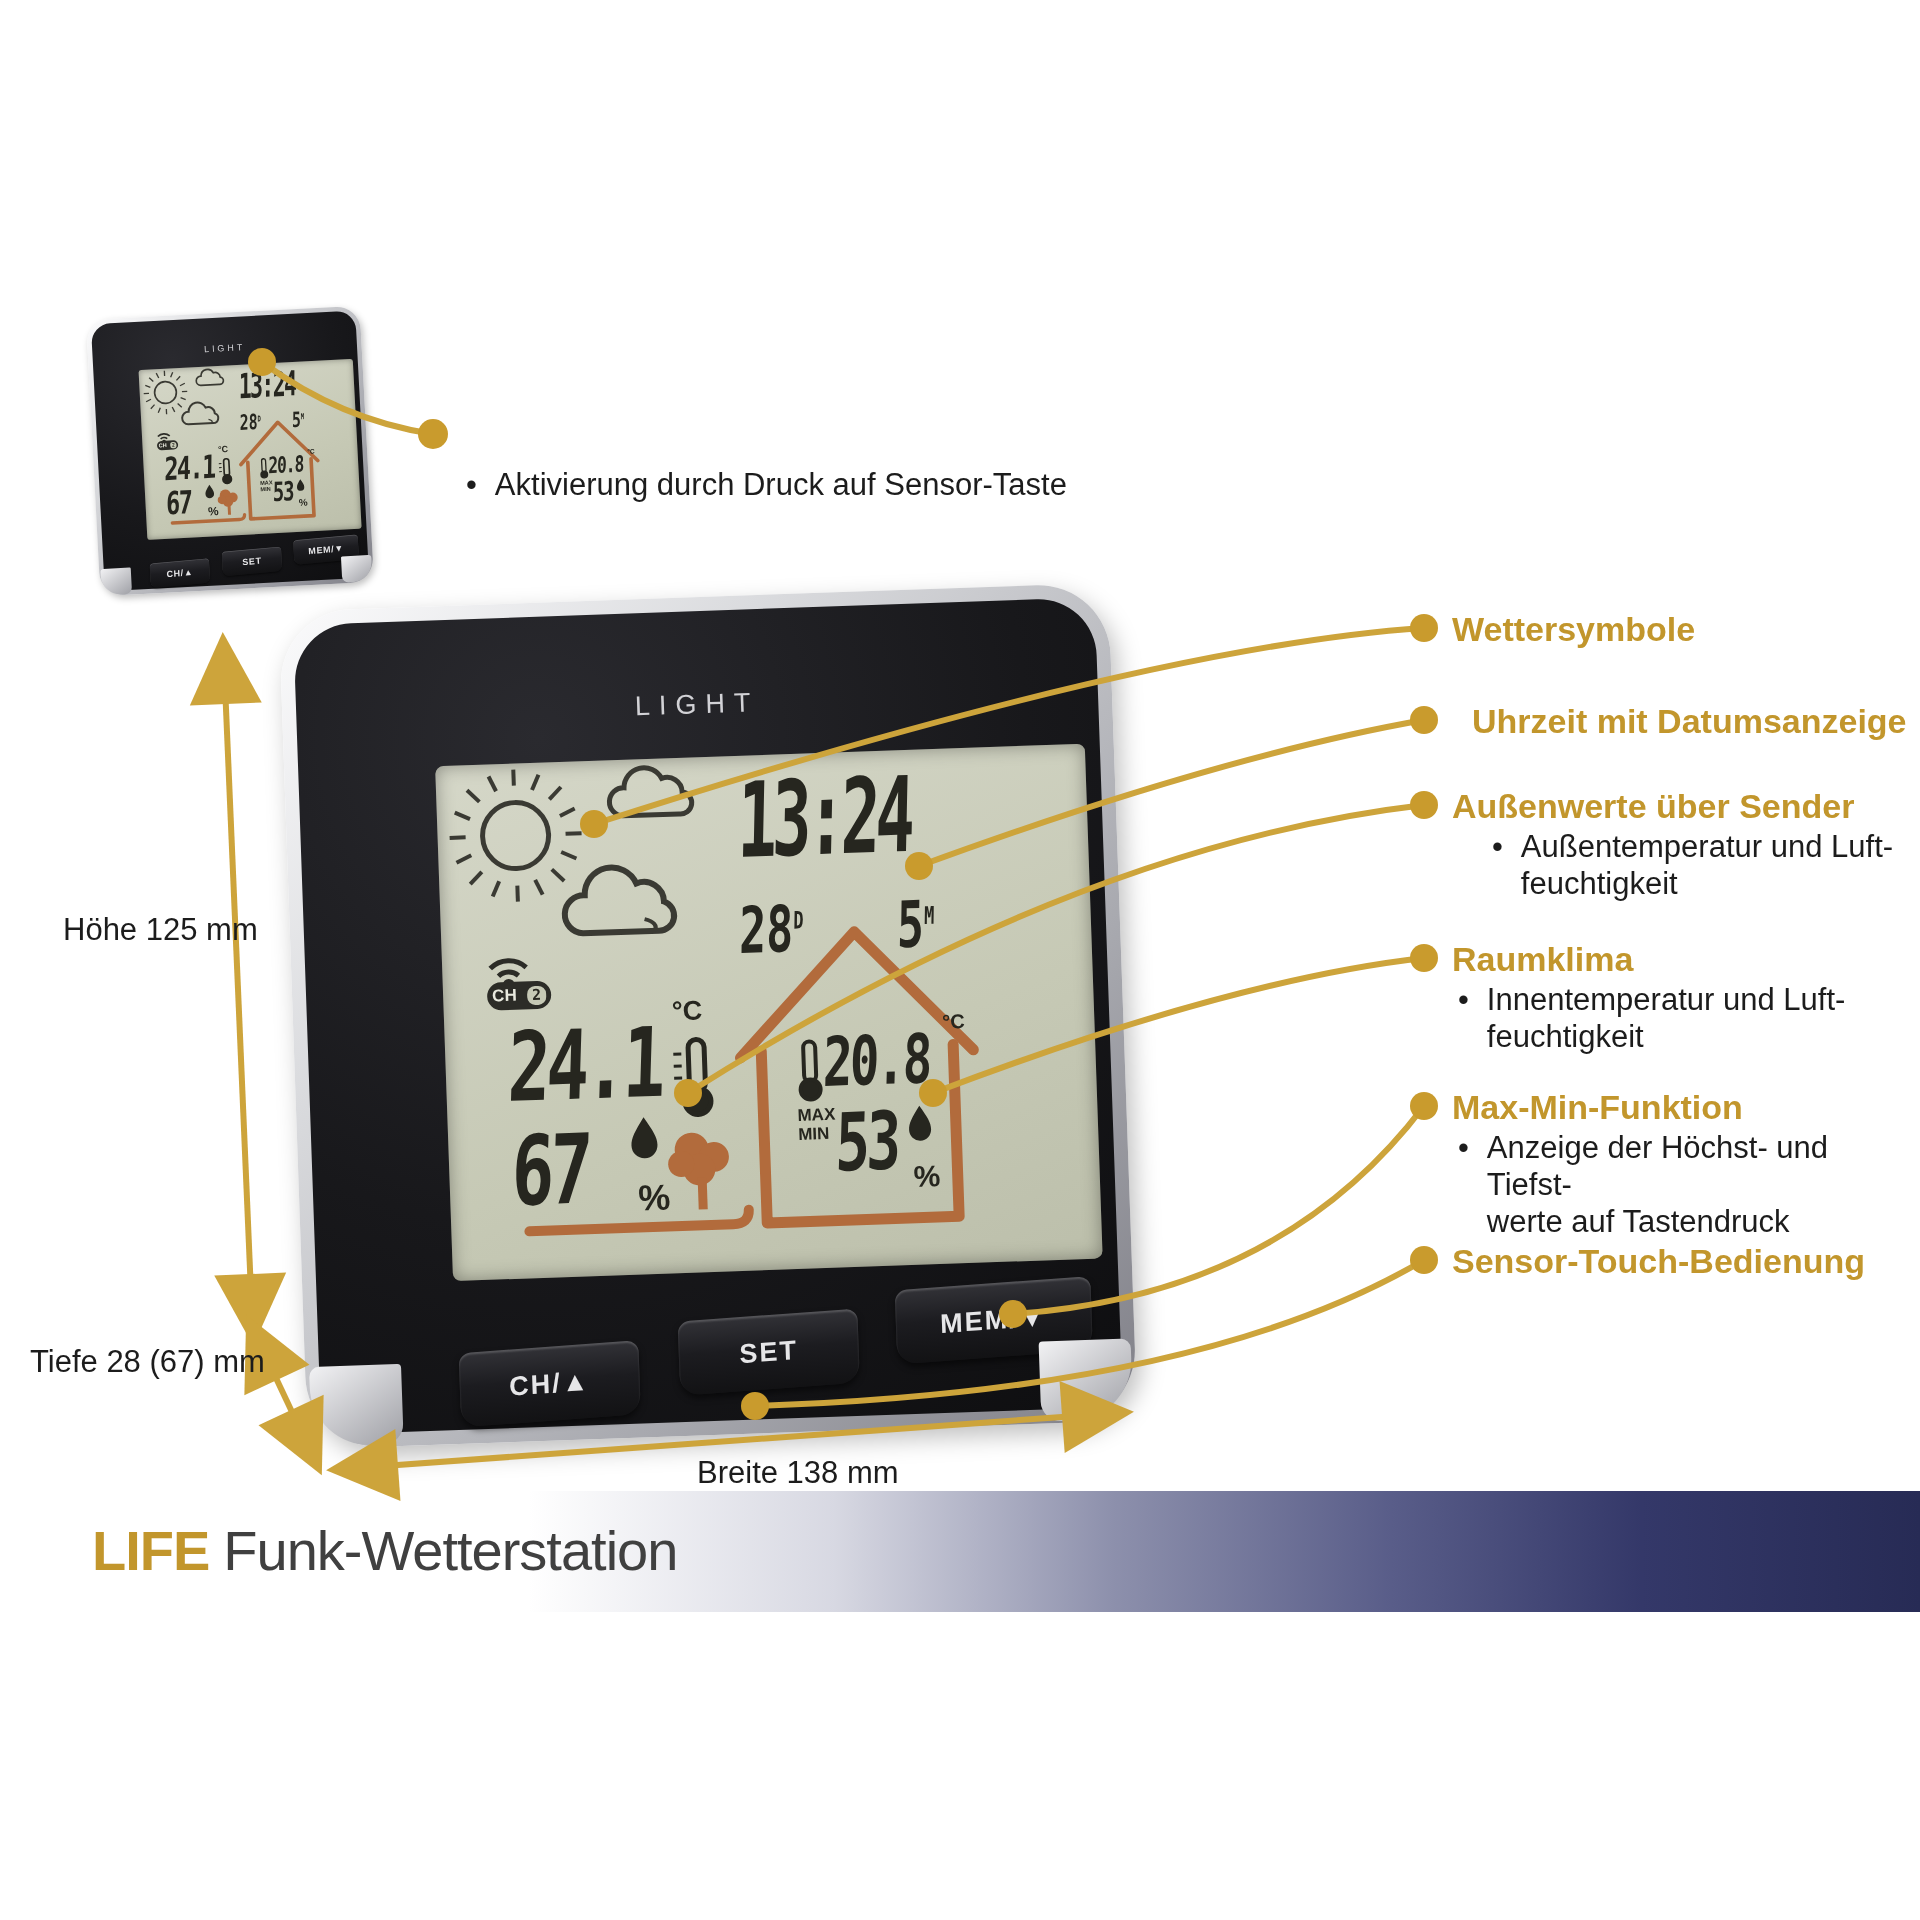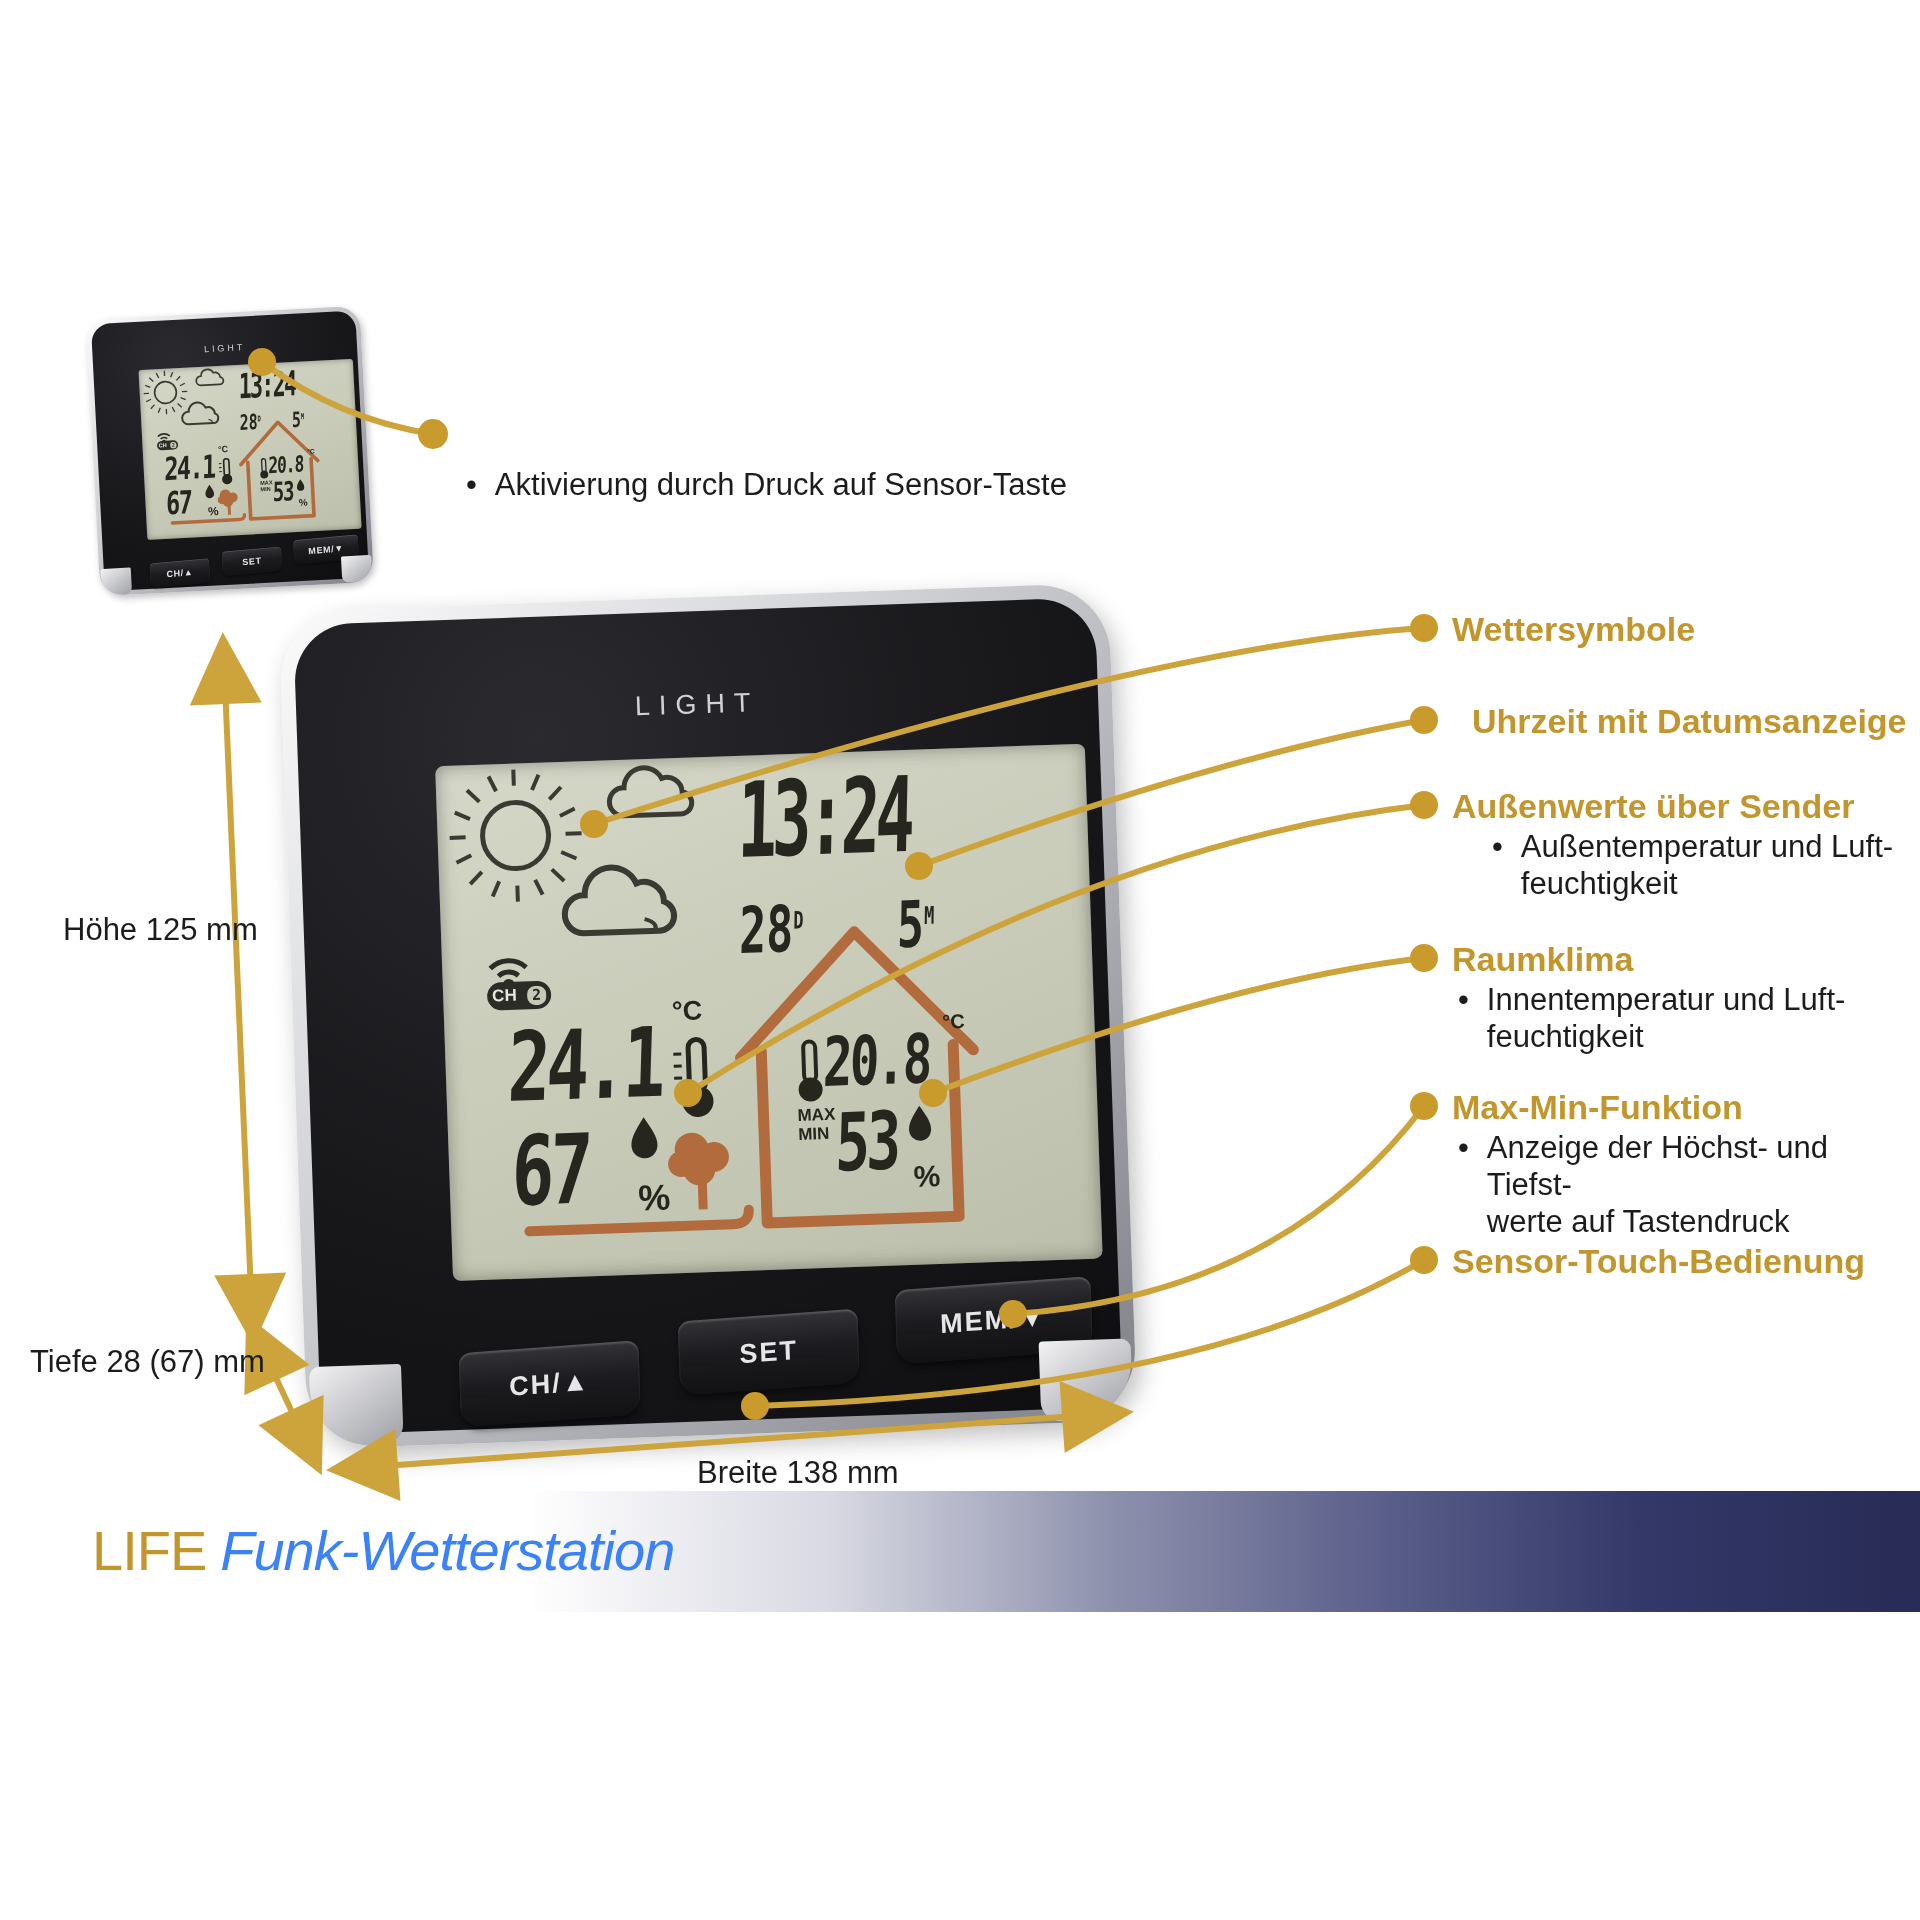--- a/index.html
+++ b/index.html
@@ -68,22 +68,22 @@
 
   
   .dim-label{position:absolute;color:#1c1c1c;font-size:31px;white-space:nowrap;z-index:50;}
 
   
   .grad-bar{position:absolute;left:528px;top:1491px;width:1392px;height:121px;z-index:5;
     background:linear-gradient(90deg,rgba(255,255,255,0) 0%,rgba(167,169,191,0.45) 22%,
                #8d90ac 42%,#595d89 62%,#343869 80%,#272b55 100%);}
   .footer-title{position:absolute;left:92px;top:1518px;font-size:56px;z-index:6;
                 letter-spacing:-1px;white-space:nowrap;}
-  .footer-title .brand{color:#C2962C;font-weight:400;margin-right:14px;margin-top:23px;}
-  .footer-title .product{color:#3b82f6;font-weight:400;font-style:italic;}
+  .footer-title .brand{color:#C2962C;font-weight:700;margin-right:14px;margin-top:23px;}
+  .footer-title .product{color:#404040;font-weight:400;}
 </style>
 </head>
 <body>
 
 <div class="canvas">
 
   <div class="station" id="station-big">
     <div class="frame">
       <div class="corner l"></div>
       <div class="corner r"></div>

